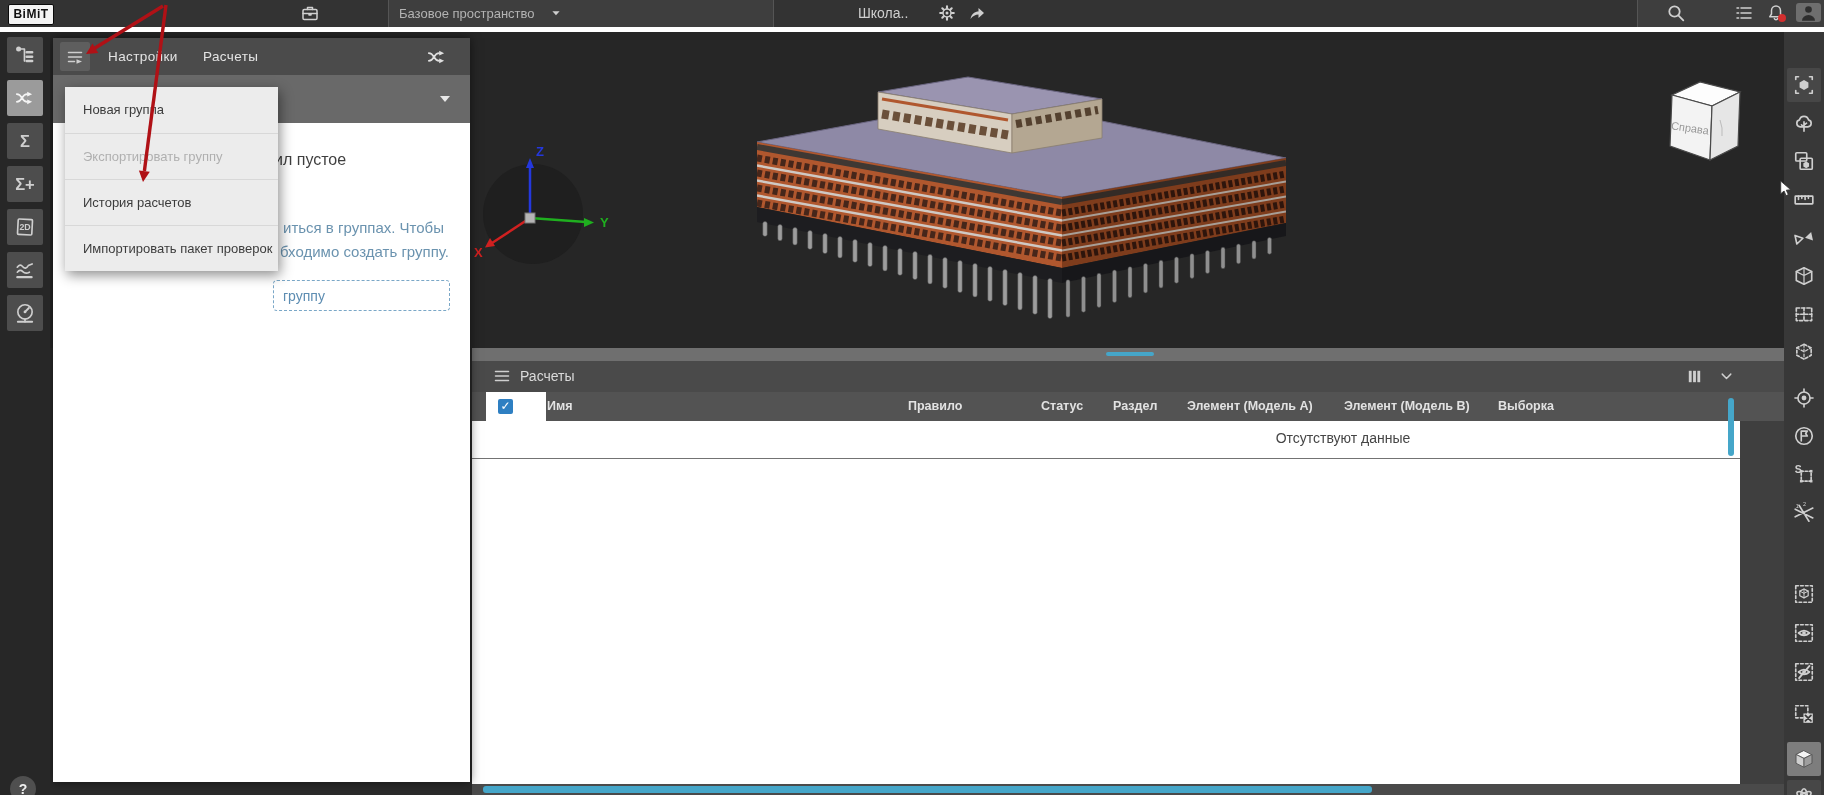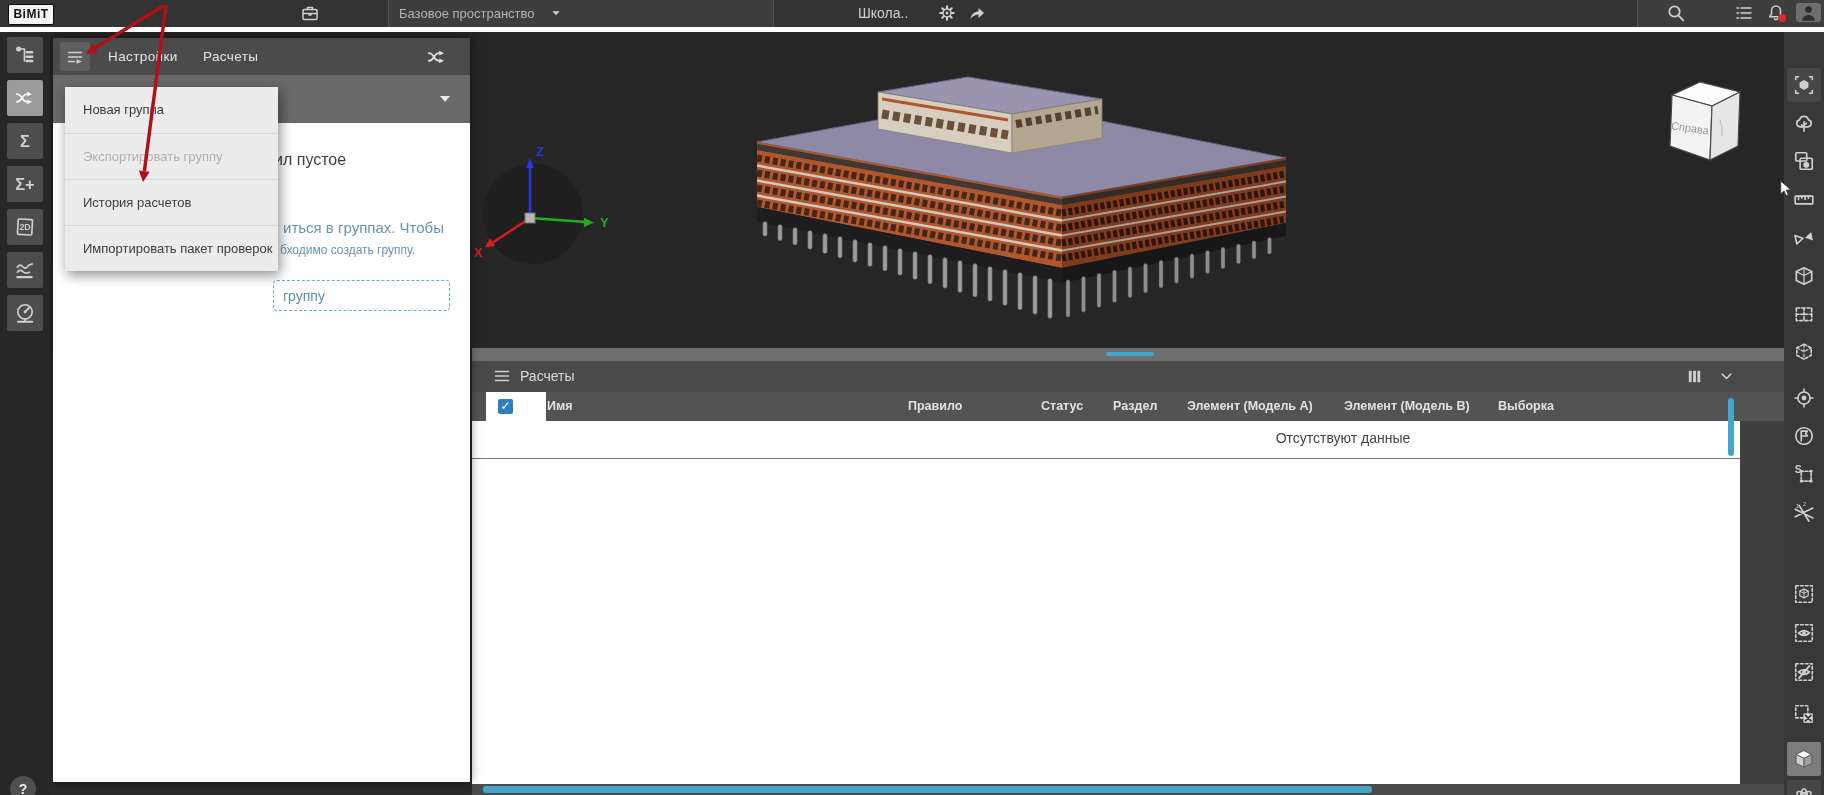--- a/index.html
+++ b/index.html
@@ -39,21 +39,21 @@
   #panel{left:53px;top:38px;width:417px;height:744px;background:#fff;z-index:10;box-shadow:0 0 10px rgba(0,0,0,.55);}
   #panel-head{position:absolute;left:0;top:0;width:100%;height:37px;background:#4b4b4b;}
   #burger-btn{position:absolute;left:7px;top:4px;width:30px;height:29px;background:#5e5e5e;border-radius:2px;
               display:flex;align-items:center;justify-content:center;}
   .ptab{position:absolute;top:0;height:37px;line-height:37px;font-size:13.5px;color:#e4e4e4;letter-spacing:.4px;}
   #panel-shuffle{position:absolute;right:22px;top:8px;width:22px;height:22px;color:#e0e0e0;}
   #groupbar{position:absolute;left:0;top:37px;width:100%;height:48px;background:#696969;}
   #groupbar .caret{position:absolute;right:18px;top:19px;width:14px;height:10px;color:#e8e8e8;}
   .frag-h{position:absolute;left:221px;top:113px;font-size:16px;color:#3f3f3f;}
   .frag-b1{position:absolute;left:230px;top:181px;font-size:15px;color:#6b93af;}
-  .frag-b2{position:absolute;left:227px;top:205px;font-size:12px;color:#6b93af;}
+  .frag-b2{position:absolute;left:227px;top:205px;font-size:15px;color:#6b93af;}
   #create-group{position:absolute;left:220px;top:242px;width:177px;height:31px;border:1px dashed #7aa7c7;border-radius:4px;
                 color:#5d8db2;font-size:14px;line-height:31px;padding-left:9px;box-sizing:border-box;background:#fff;}
 
   
   #menu{left:65px;top:87px;width:213px;z-index:15;background:#ececec;box-shadow:2px 4px 12px rgba(0,0,0,.45);}
   .mitem{height:46px;line-height:46px;padding-left:18px;font-size:13px;color:#3c3c3c;border-top:1px solid #d8d8d8;box-sizing:border-box;}
   .mitem:first-child{border-top:none;}
   .mitem.disabled{color:#b0b0b0;}
   .mitem.hl{background:#d2d2d2;}
 

